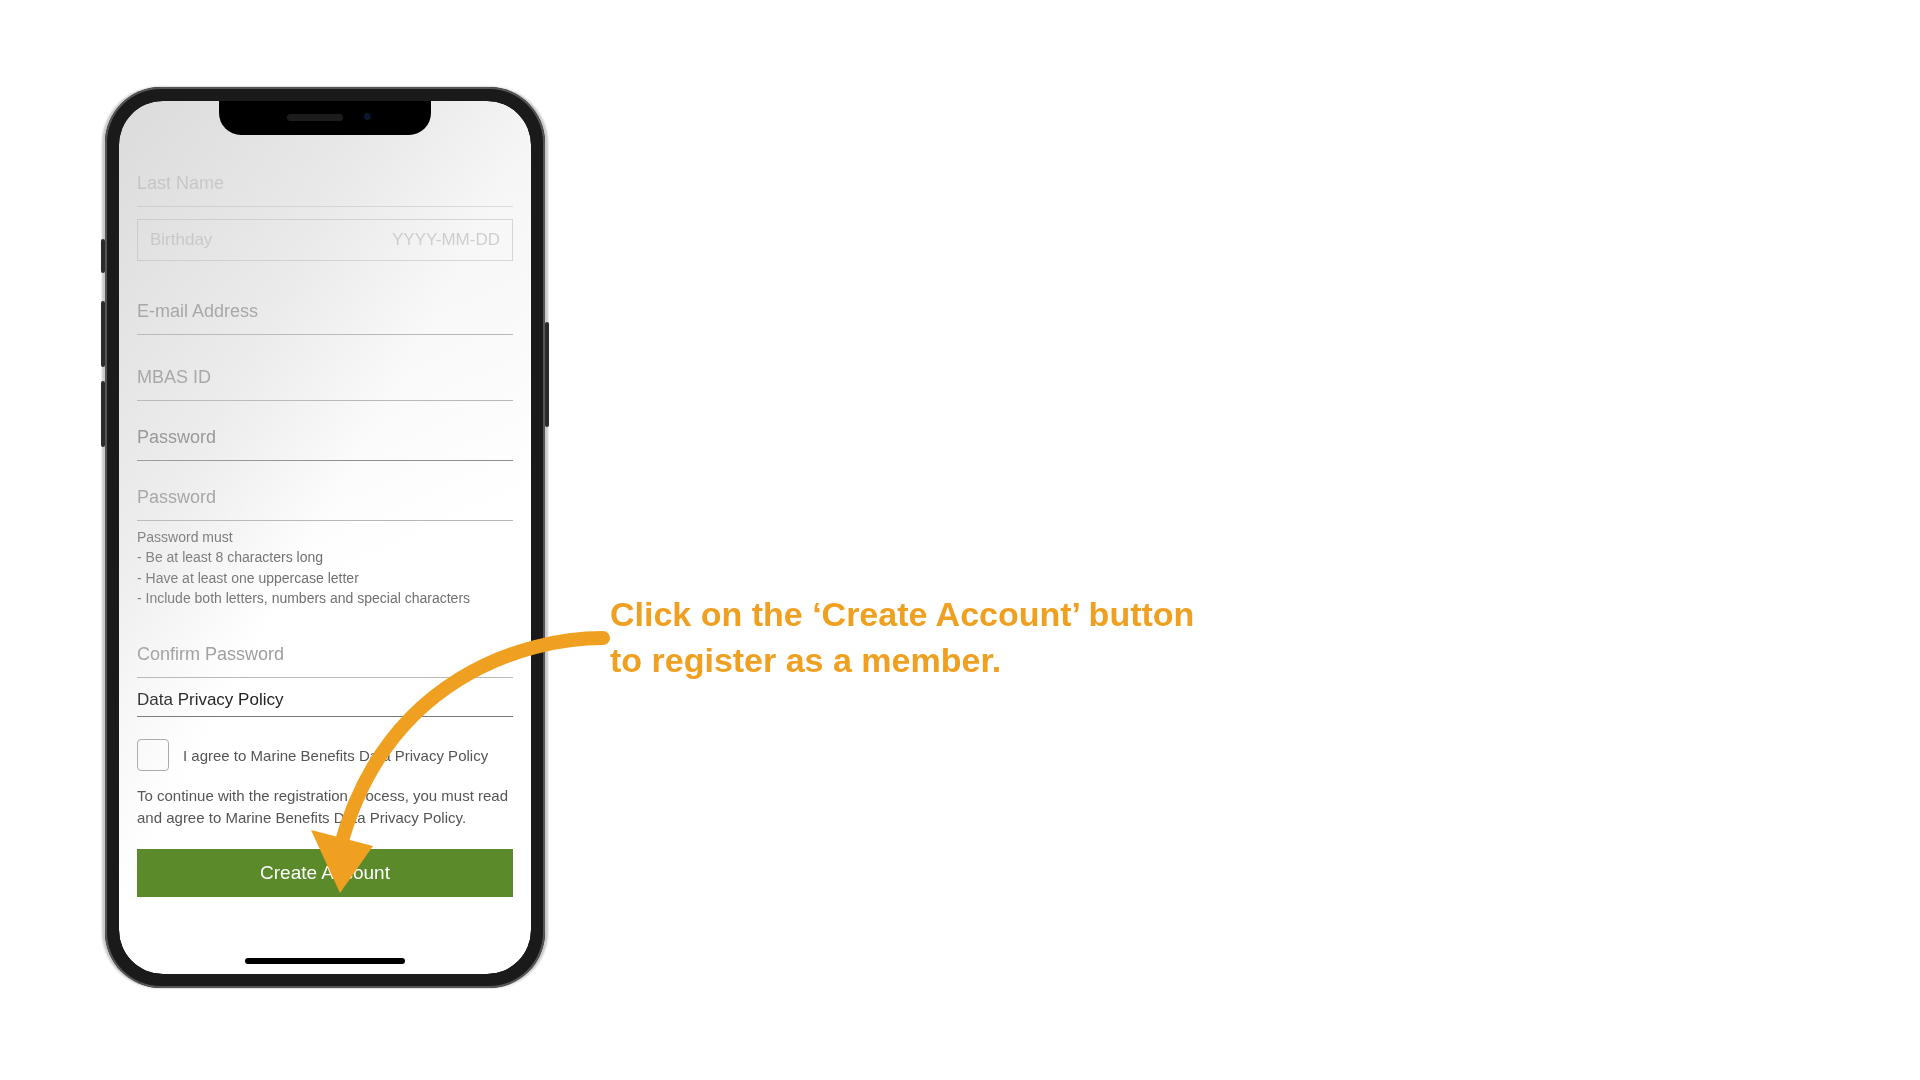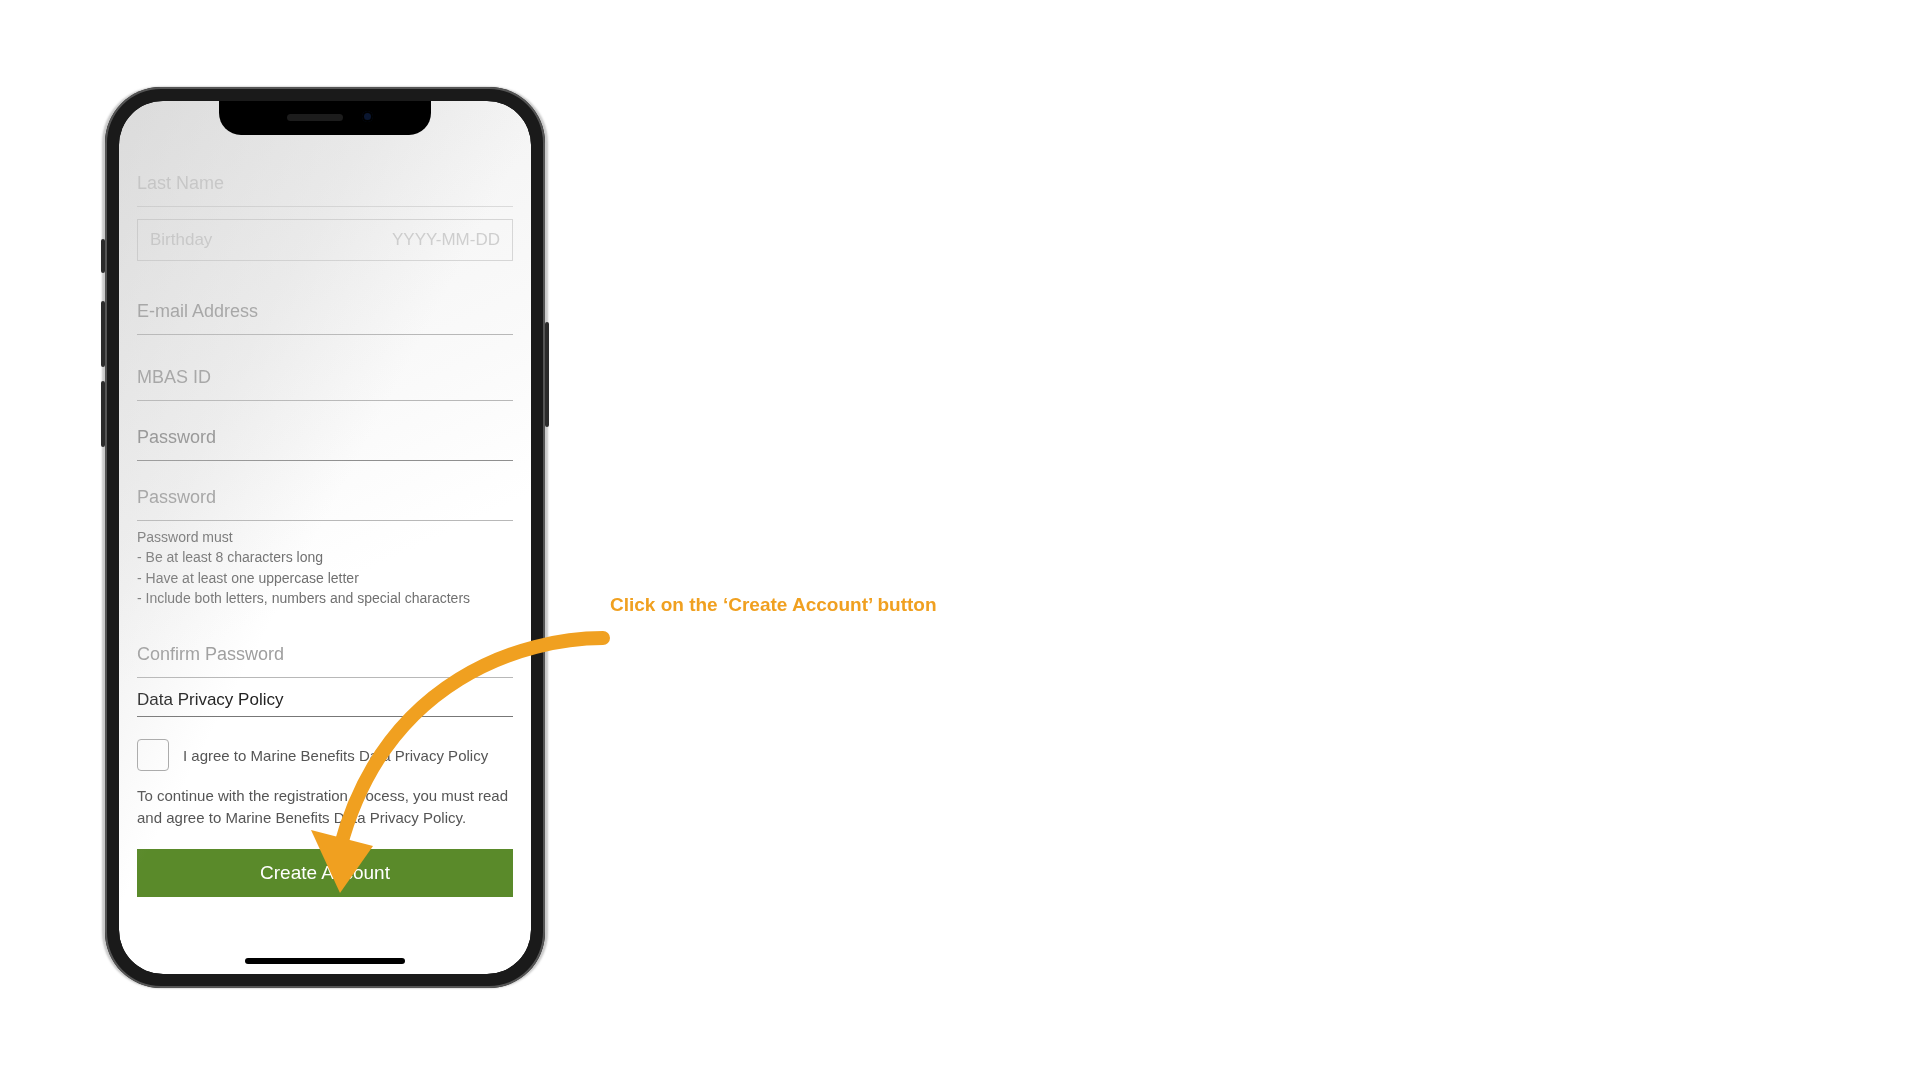--- a/index.html
+++ b/index.html
@@ -197,21 +197,21 @@
       cursor:pointer;
     }
 
     
     .callout {
       position:absolute;
       left: 610px;
       top: 592px;
       color:#f0a020;
       font-weight:700;
-      font-size:19px;
+      font-size:34px;
       line-height:1.35;
     }
 
     .arrow-svg{
       position:absolute;
       left:295px;
       top:598px;
       width:330px;
       height:310px;
       pointer-events:none;
@@ -290,13 +290,14 @@
   </div>
 </div>
 
 <svg class="arrow-svg" viewBox="0 0 330 310">
   <path d="M 308 40 C 230 40, 90 80, 45 250" stroke="#f0a020" stroke-width="14" fill="none" stroke-linecap="round"></path>
   <polygon points="45,295 16,232 78,248" fill="#f0a020"></polygon>
 </svg>
 
 <div class="callout">
   <div>Click on the ‘Create Account’ button</div>
+  <div>to register as a member.</div>
 </div>
 
 </body></html>

